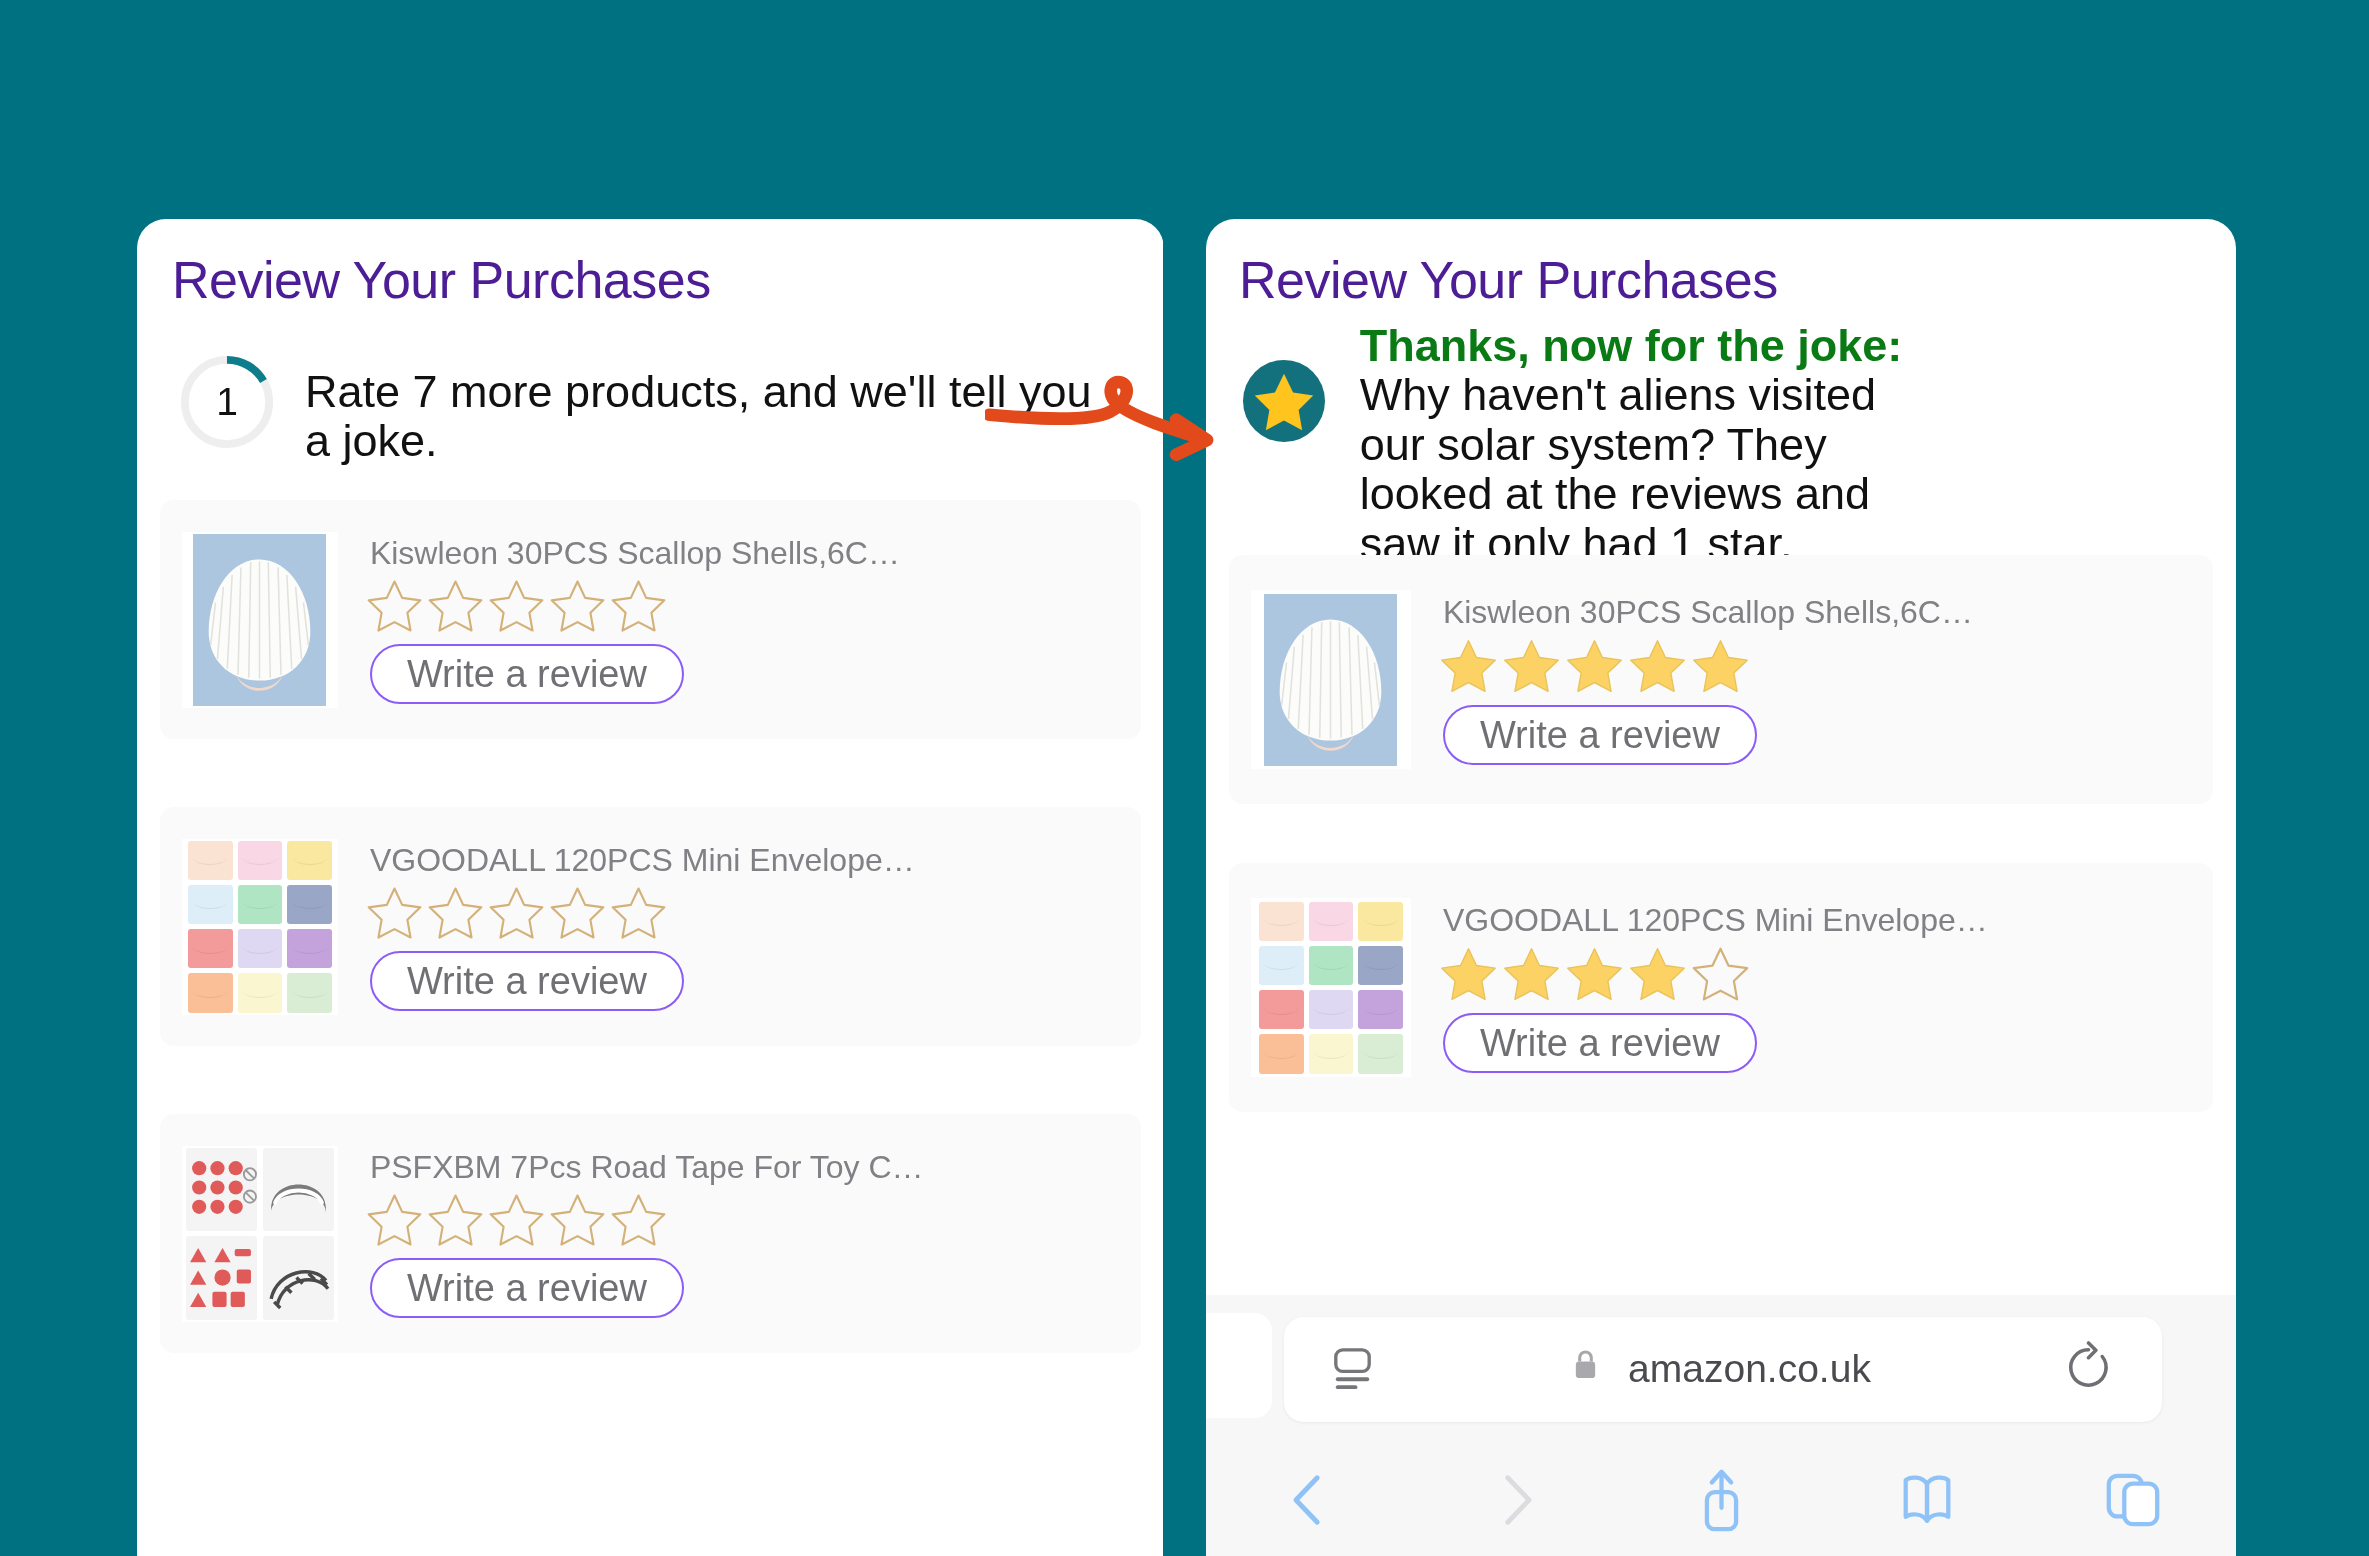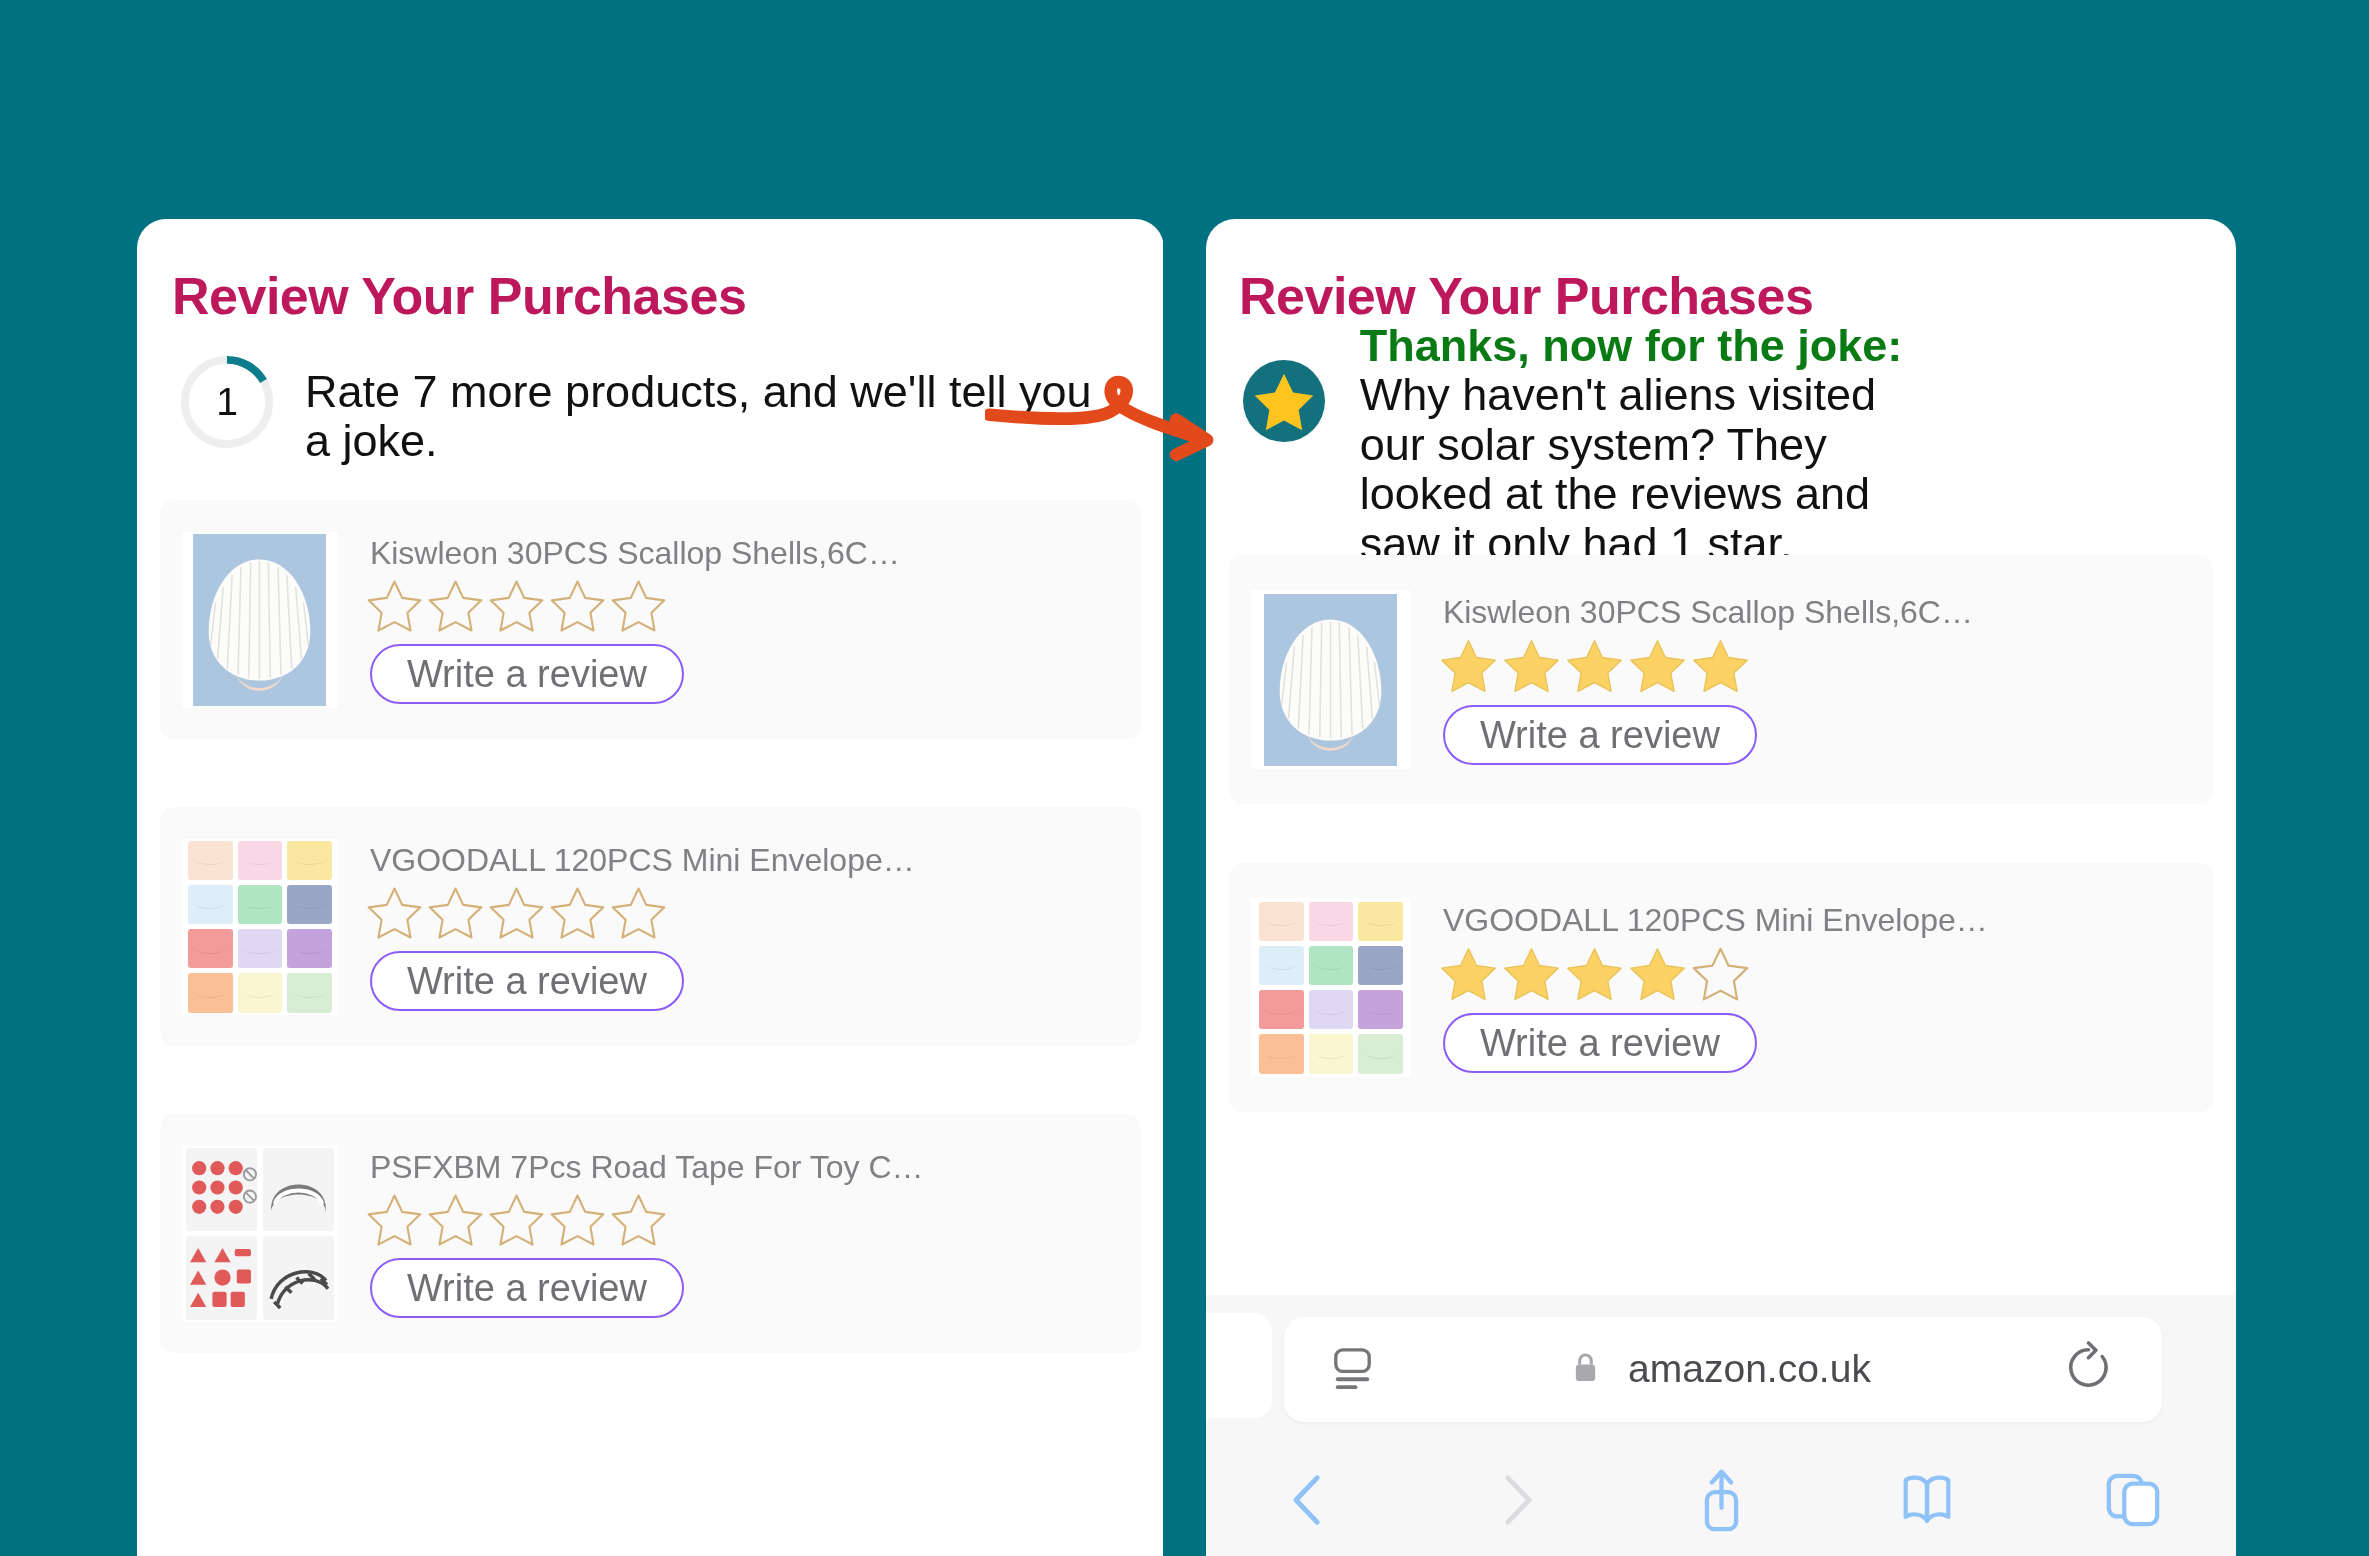--- a/index.html
+++ b/index.html
@@ -17,25 +17,24 @@
     top: 219px;
     background: #ffffff;
     border-radius: 29px 29px 0 0;
     overflow: hidden;
   }
   .card.left  { left: 137px;  width: 1027px; height: 1337px; }
   .card.right { left: 1206px; width: 1030px; height: 1337px; }
 
   .card-title {
     font-size: 52px;
-    font-weight: bold;
-    color: #be185d;
+    font-weight: normal;
+    color: #4c1d95;
     letter-spacing: -0.5px;
     position: absolute;
-    margin-top: 16px;
   }
   .card.left  .card-title { left: 35px; top: 31px; }
   .card.right .card-title { left: 33px; top: 31px; }
 
   
   .banner {
     position: absolute;
     display: flex;
     align-items: flex-start;
   }
@@ -144,21 +143,21 @@
     background: #ffffff; border-radius: 17.6px;
   }
   .url-bar {
     position: absolute; left: 78px; top: 21.5px;
     width: 878px; height: 105px;
     background: #ffffff; border-radius: 19.5px;
     display: flex; align-items: center;
     box-shadow: 0 1px 3.9px rgba(0,0,0,0.06);
   }
   .url-aa { margin-left: 41px; flex: 0 0 auto; }
-  .url-center { flex: 1; display: flex; align-items: center; justify-content: center; gap: 28px; }
+  .url-center { flex: 1; display: flex; justify-content: center; gap: 28px; }
   .url-text { font-size: 39px; color: #4a4a4f; }
   .url-reload { margin-right: 47px; flex: 0 0 auto; }
 
   .toolbar {
     position: absolute; left: 0; top: 148px;
     width: 1030px; height: 113px;
     display: flex; align-items: center;
   }
   .tb-btn { flex: 1; display: flex; align-items: center; justify-content: center; }
 

